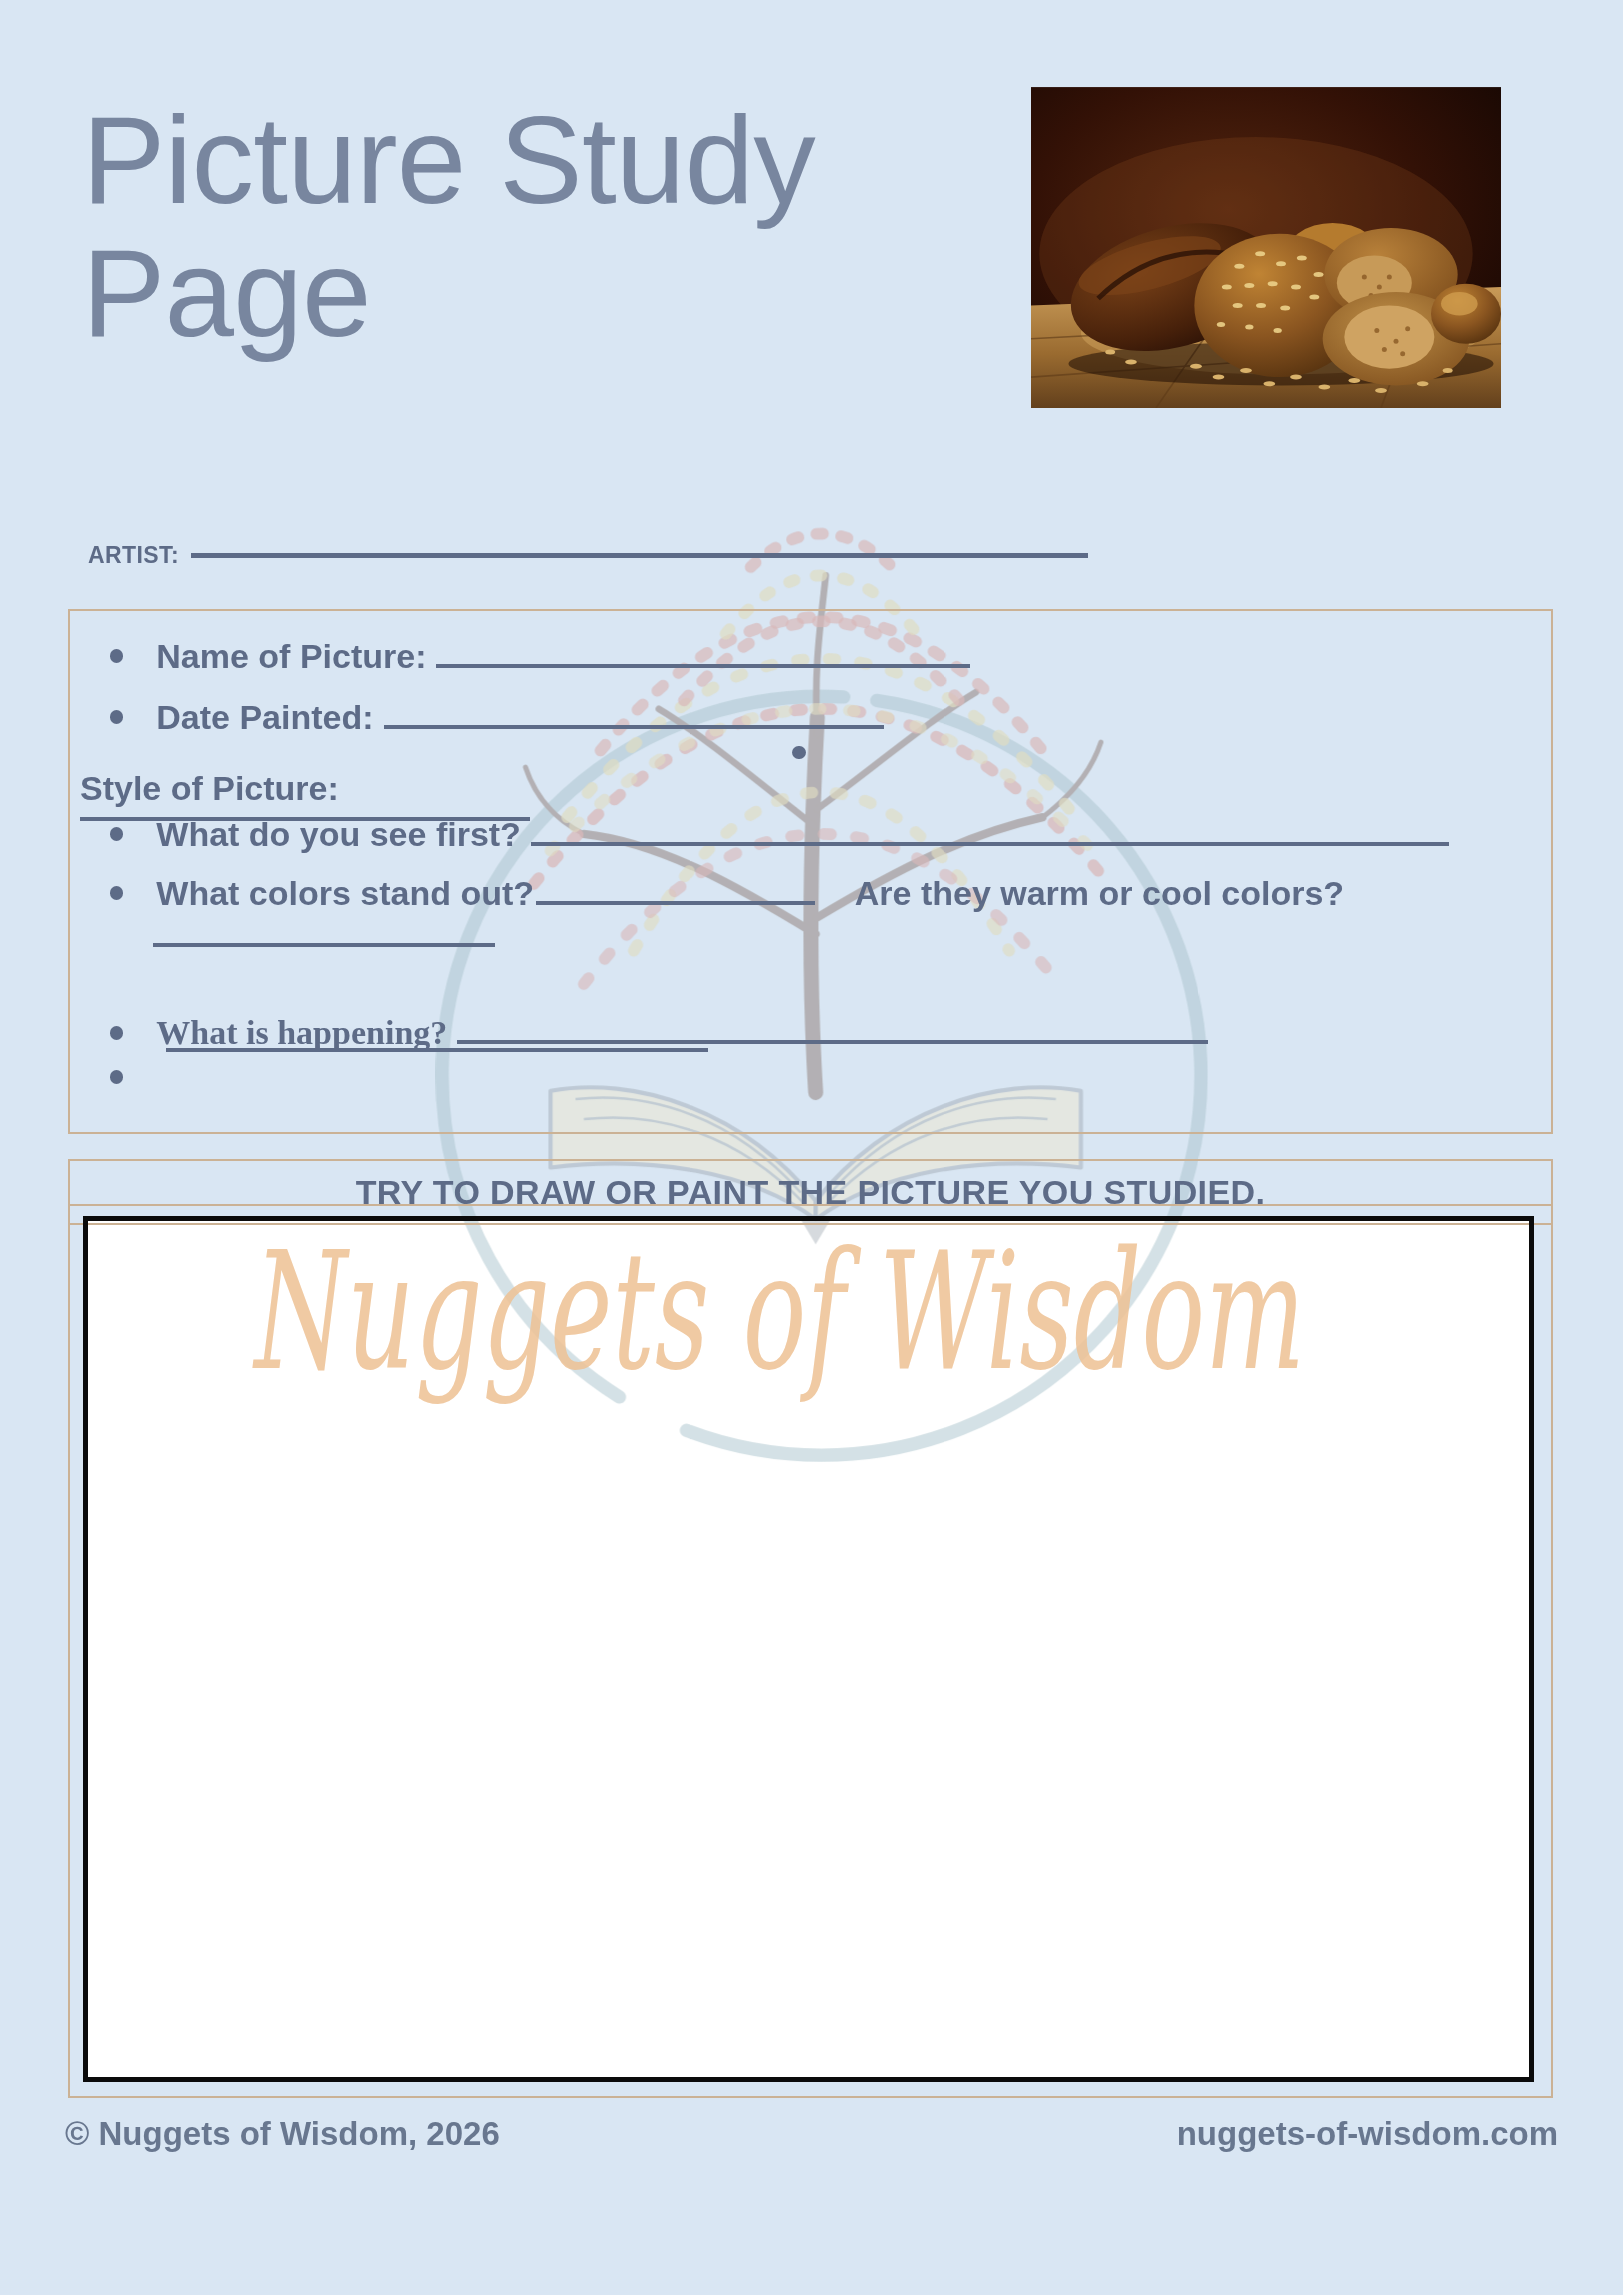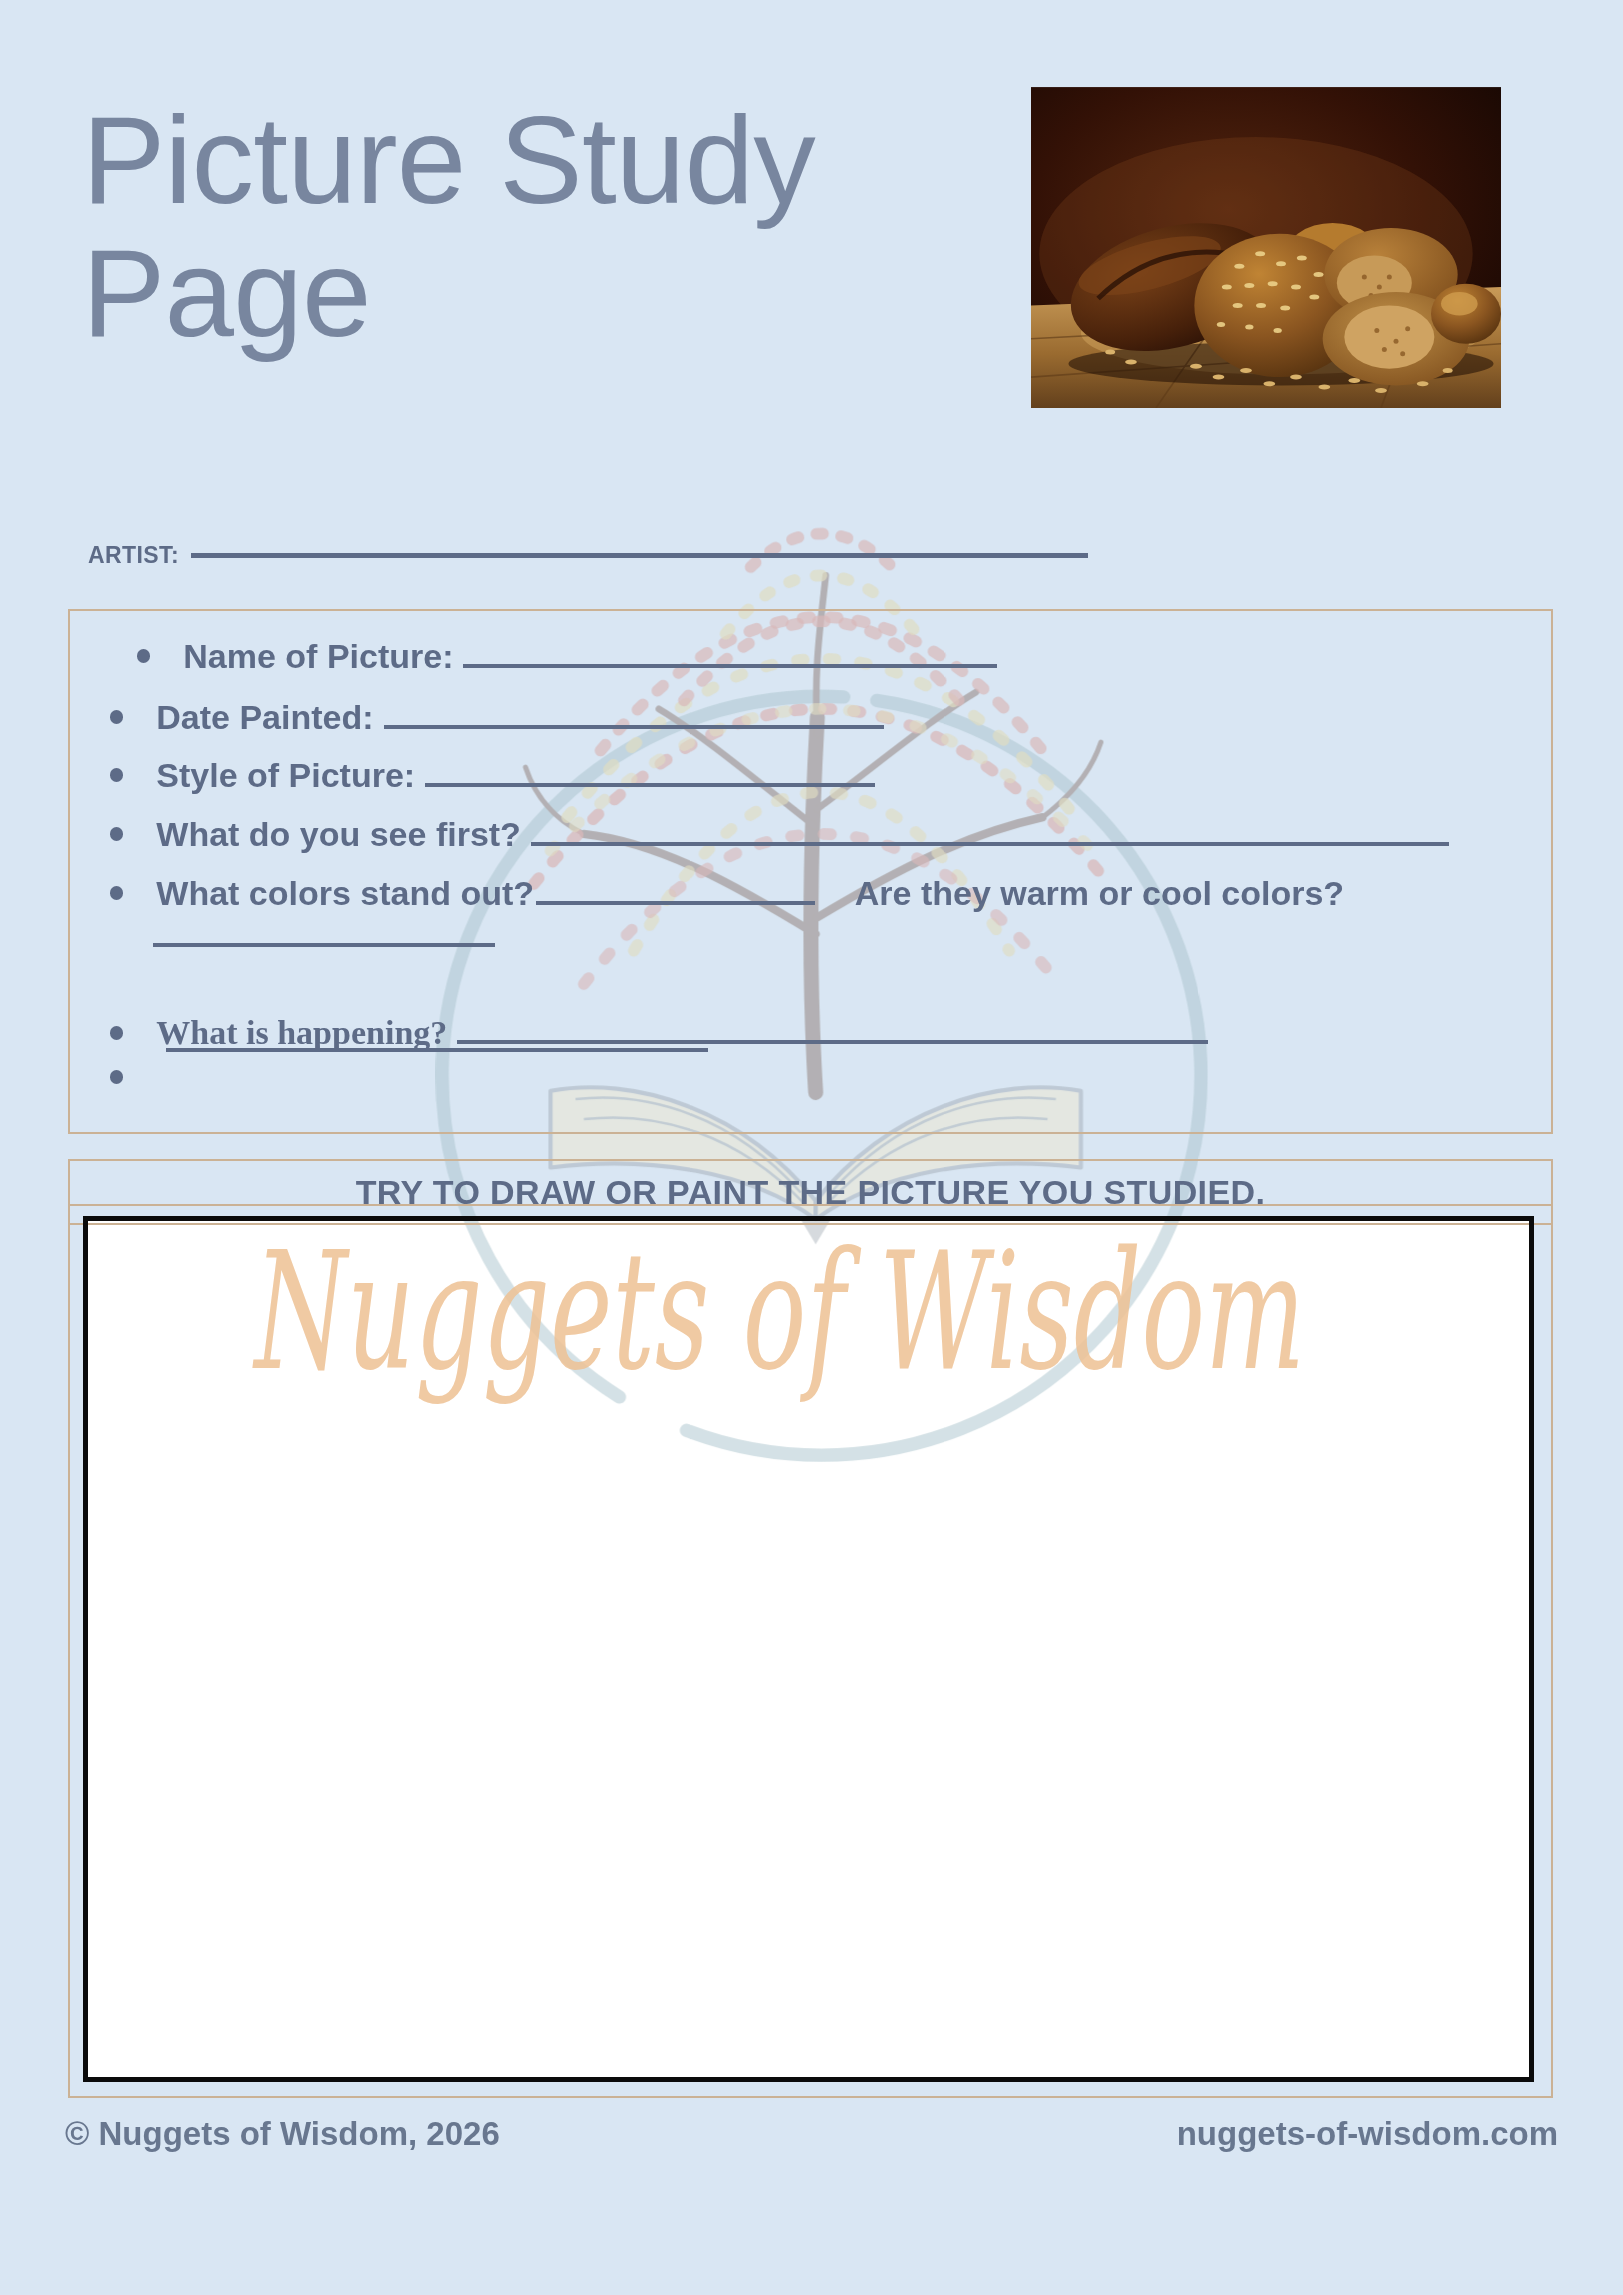--- a/index.html
+++ b/index.html
@@ -54,23 +54,23 @@
     position:absolute;left:0;width:1451px;height:58px;line-height:58px;
     font-size:34px;font-weight:bold;color:#5d6b87;
     display:flex;align-items:baseline;white-space:nowrap;
   }
   .qrow .bullet{
     width:13.3px;height:13.3px;border-radius:50%;background:#5d6b87;
     margin-left:40px;margin-right:33px;align-self:center;flex:0 0 auto;
   }
   .qrow .wline{margin-left:10px;}
   .qrow .suffix{margin-left:40px;}
-  .qrow.r0{top:16px;padding-left:27px;}
+  .qrow.r0{top:16px;}
   .qrow.r1{top:77px;}
-  .qrow.r2{top:135px;}
+  .qrow.r2{top:135px;flex-direction:column;}
   .qrow.r3{top:194px;}
   .qrow.r4{top:253px;}
   .qrow.cont{top:332px;}
   .qrow.cont .wline{margin-left:83px;}
   .qrow.r5{top:393px;font-family:Liberation Serif, serif;}
   .qrow.r6{top:437px;}
 
   
   .strip{
     position:absolute;left:68px;top:1136px;width:1485px;height:66px;

